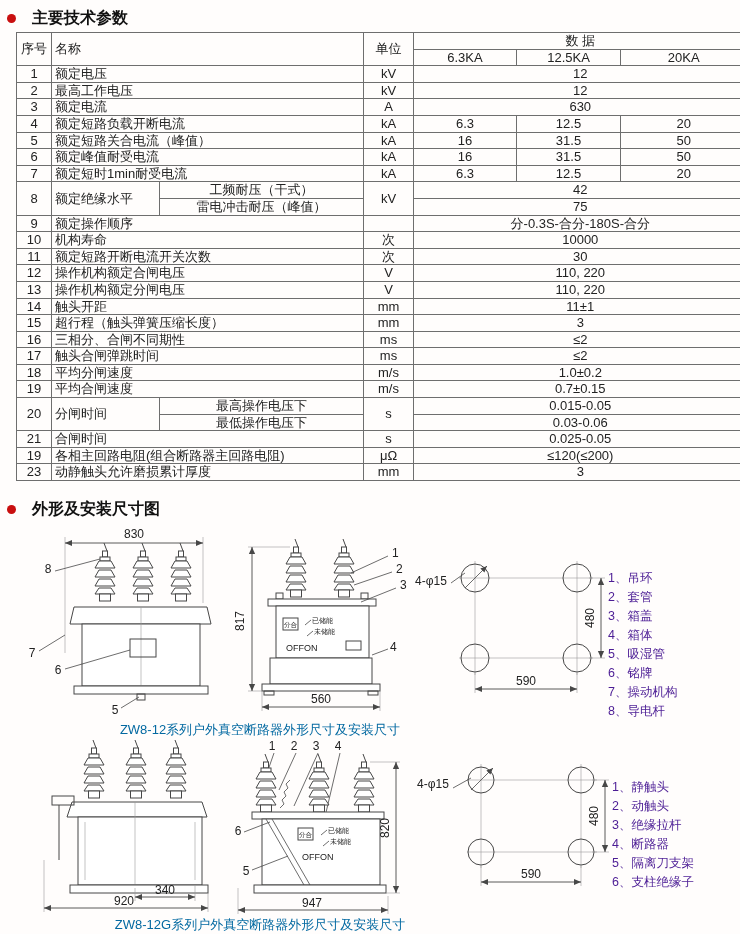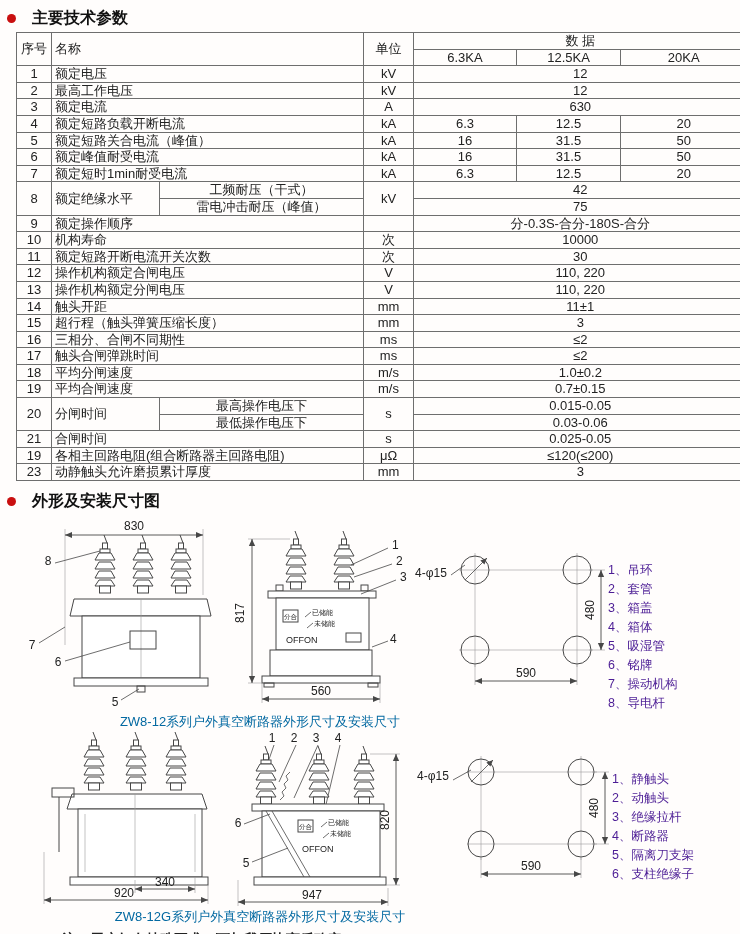--- a/index.html
+++ b/index.html
@@ -236,21 +236,21 @@
     </tr>
     <tr>
       <td class="c">23</td>
       <td class="l" colspan="2">动静触头允许磨损累计厚度</td>
       <td class="c">mm</td>
       <td class="c" colspan="3">3</td>
     </tr>
     </tbody>
   </table>
 
-  <div class="sec" style="margin-top:6px;">
+  <div class="sec" style="margin-top:14px;">
     <span class="dot"></span>
     <span>外形及安装尺寸图</span>
   </div>
 
   <div class="drow r1">
 
     <svg width="210" height="198" viewBox="0 0 210 198">
       <defs>
           <marker id="mA" viewBox="0 0 10 10" refX="9" refY="5" markerWidth="9" markerHeight="9" orient="auto-start-reverse">
             <path d="M0,1 L9,5 L0,9 z" fill="#474747"></path>

